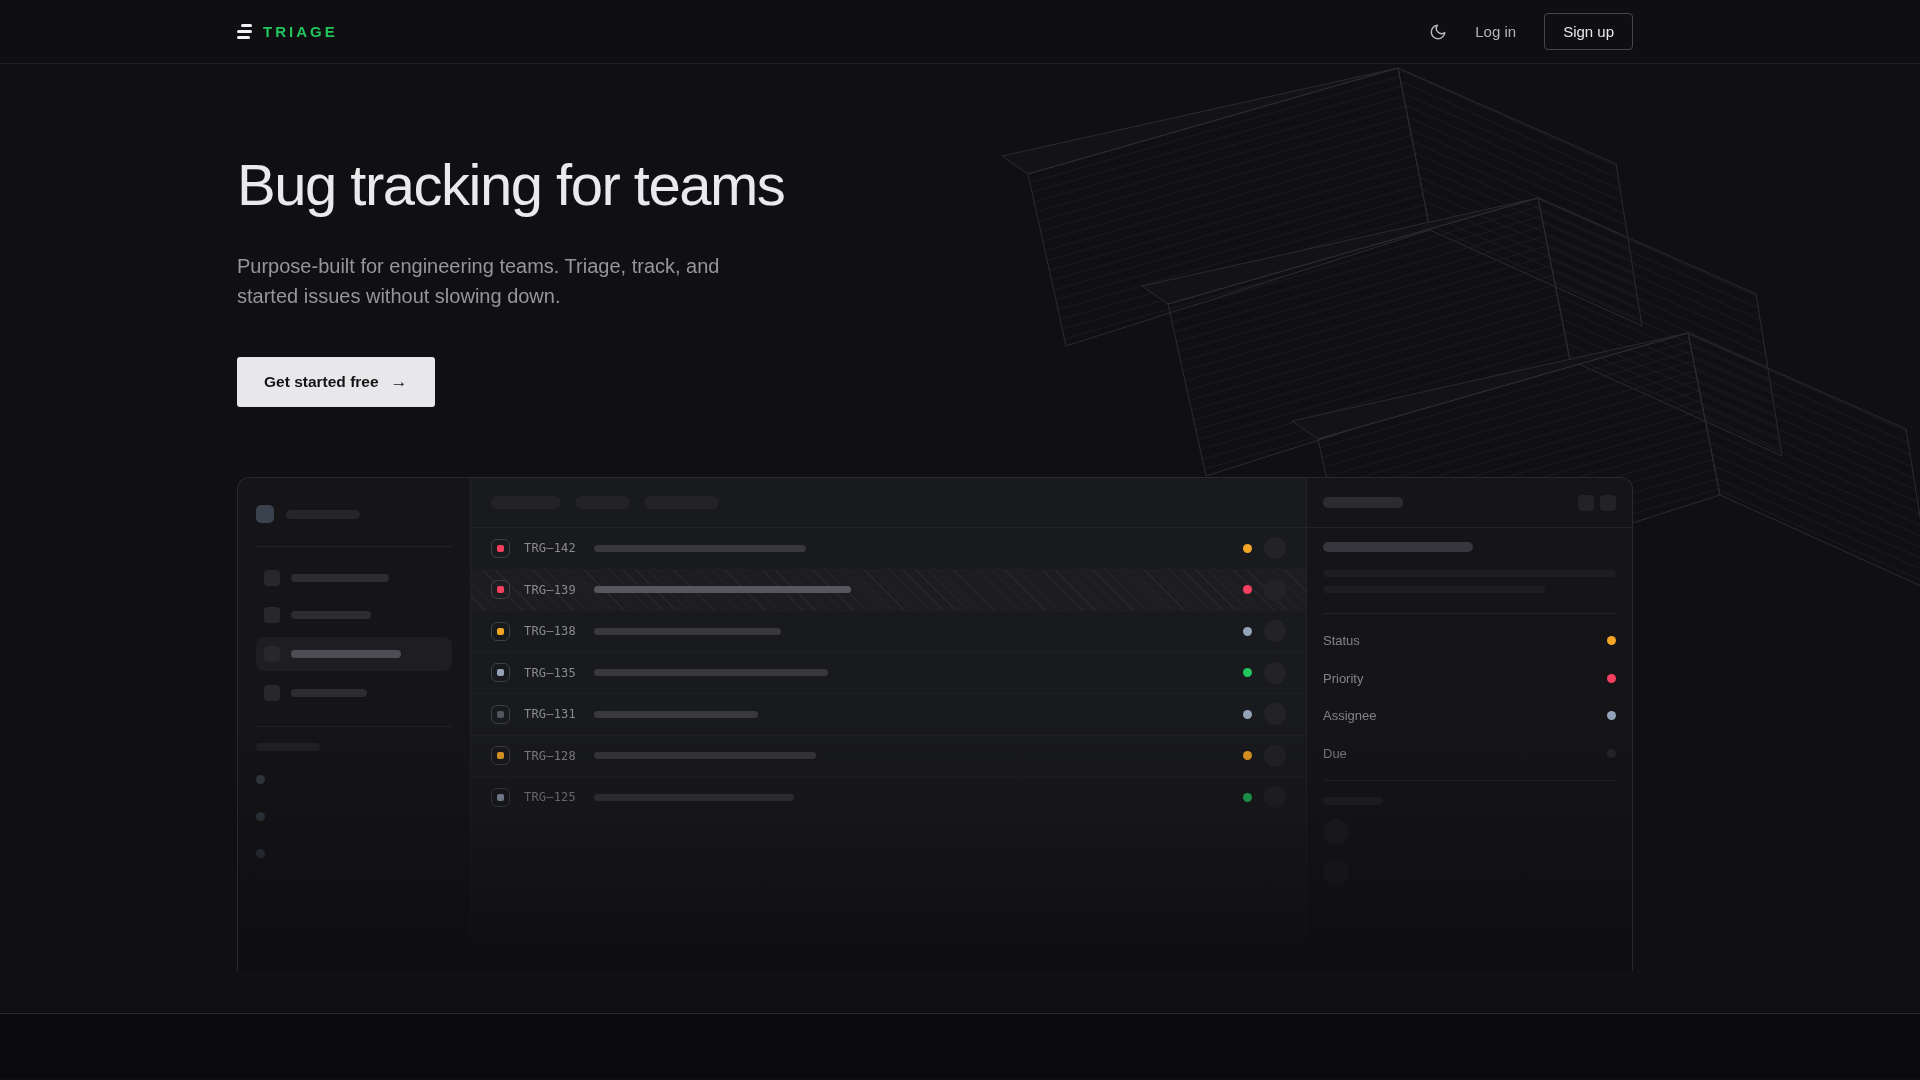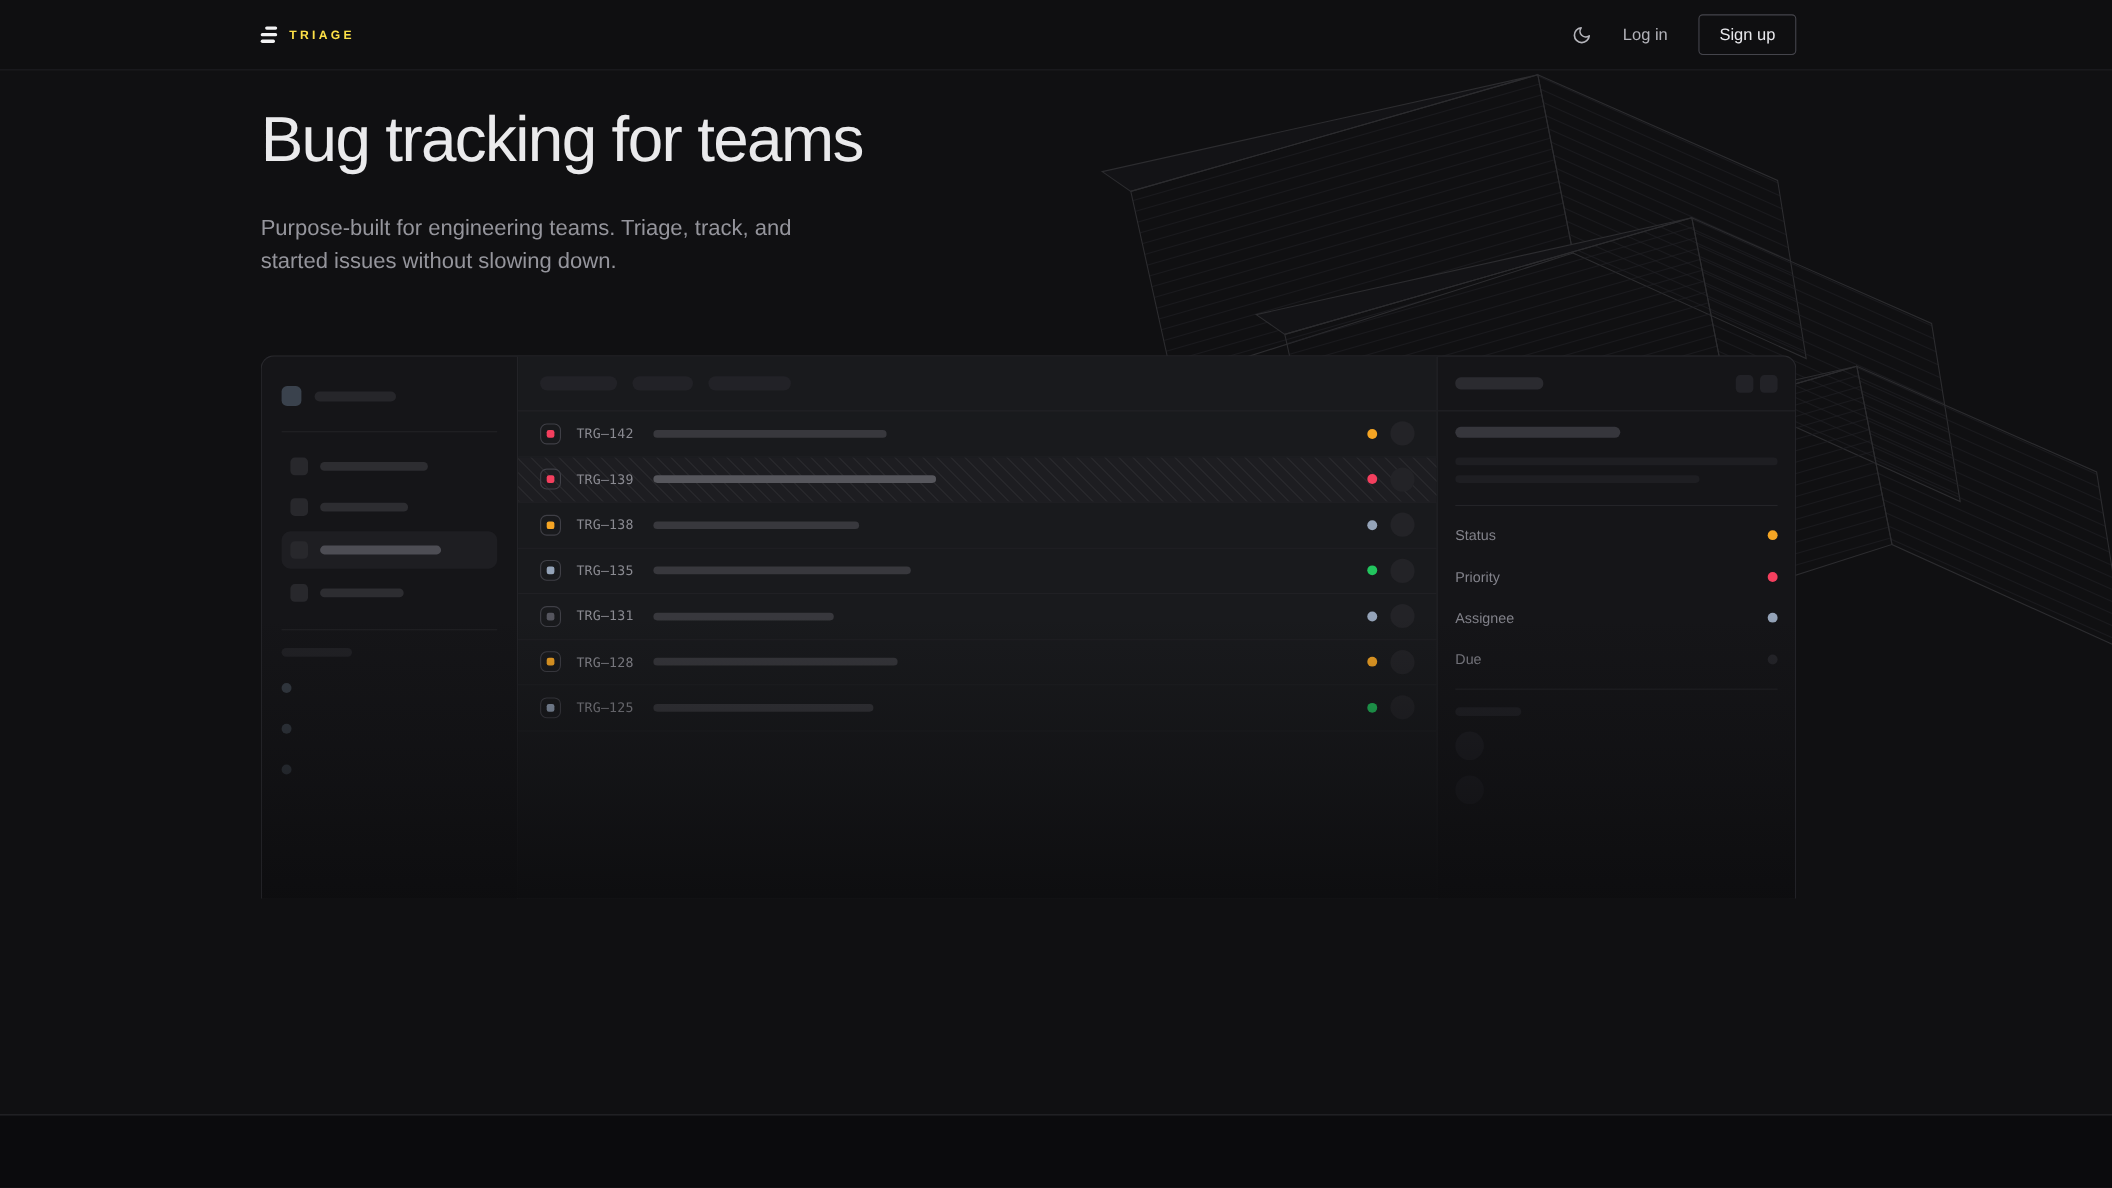--- a/index.html
+++ b/index.html
@@ -11,32 +11,32 @@
   
   .site-header { height:64px; background:#0f0f11; border-bottom:1px solid #1f1f23;
                  position:relative; z-index:20; }
   .site-header .container { height:100%; display:flex; align-items:center; justify-content:space-between; }
   .brand { display:flex; align-items:center; gap:11px; cursor:pointer; }
   .brand-mark { display:flex; flex-direction:column; gap:3px; }
   .brand-mark i { display:block; height:3px; border-radius:1.5px; background:#f2f2f4; }
   .brand-mark i:nth-child(1){ width:11px; margin-left:4px; }
   .brand-mark i:nth-child(2){ width:15px; }
   .brand-mark i:nth-child(3){ width:13px; }
-  .brand-name { color:#fde047; font-size:11px; font-weight:bold; letter-spacing:3px; }
+  .brand-name { color:#22c55e; font-size:15px; font-weight:bold; letter-spacing:3px; }
   .header-actions { display:flex; align-items:center; gap:28px; }
   .theme-toggle { width:18px; height:18px; display:flex; align-items:center; cursor:pointer; }
   .login-link { color:#b3b3ba; font-size:15px; cursor:pointer; }
   .signup-btn { background:transparent; color:#e8e8ec; font-size:15px; font-family:inherit;
                 border:1px solid #45454c; border-radius:4px; padding:9px 18px; cursor:pointer; }
 
   
   .hero { position:relative; height:950px; background:#101012; border-bottom:1px solid #28282c; overflow:hidden; }
   .hero-bg { position:absolute; left:988px; top:-6px; pointer-events:none; }
   .hero .container { position:relative; z-index:2; }
-  .hero-title { margin-top:30px; font-size:58px; line-height:65px; font-weight:500;
+  .hero-title { margin-top:88px; font-size:58px; line-height:65px; font-weight:500;
                 letter-spacing:-1.5px; color:#eaeaec; }
   .hero-subtitle { margin-top:34px; width:500px; font-size:20px; line-height:30px; color:#95959c; }
   .cta-btn { margin-top:46px; display:inline-flex; align-items:center; gap:12px; height:50px;
              padding:0 27px; background:#e8e8ea; color:#141416; font-size:15.5px; font-weight:bold;
              border:none; border-radius:3px; font-family:inherit; cursor:pointer; }
   .cta-arrow { font-size:17px; font-weight:normal; }
 
   
   .app-card { position:relative; margin-top:70px; height:494px; background:#151518;
               border:1px solid #29292d; border-bottom:none; border-radius:12px 12px 0 0;
@@ -148,20 +148,24 @@
     <use href="#panel" transform="translate(40,10)"></use>
     <use href="#panel" transform="translate(180,140)"></use>
     <use href="#panel" transform="translate(330,275)"></use>
   </svg>
 
   <div class="container">
     <h1 class="hero-title">
       <span>Bug tracking for teams</span><br>
     </h1>
     <p class="hero-subtitle">Purpose-built for engineering teams. Triage, track, and started issues without slowing down.</p>
+    <button class="cta-btn">
+      <span>Get started free</span>
+      <span class="cta-arrow">→</span>
+    </button>
 
     
     <div class="app-card">
 
       <div class="pv-sidebar">
         <div class="ws-row">
           <span class="ws-icon"></span>
           <span class="ws-bar"></span>
         </div>
         <div class="pv-divider"></div>

